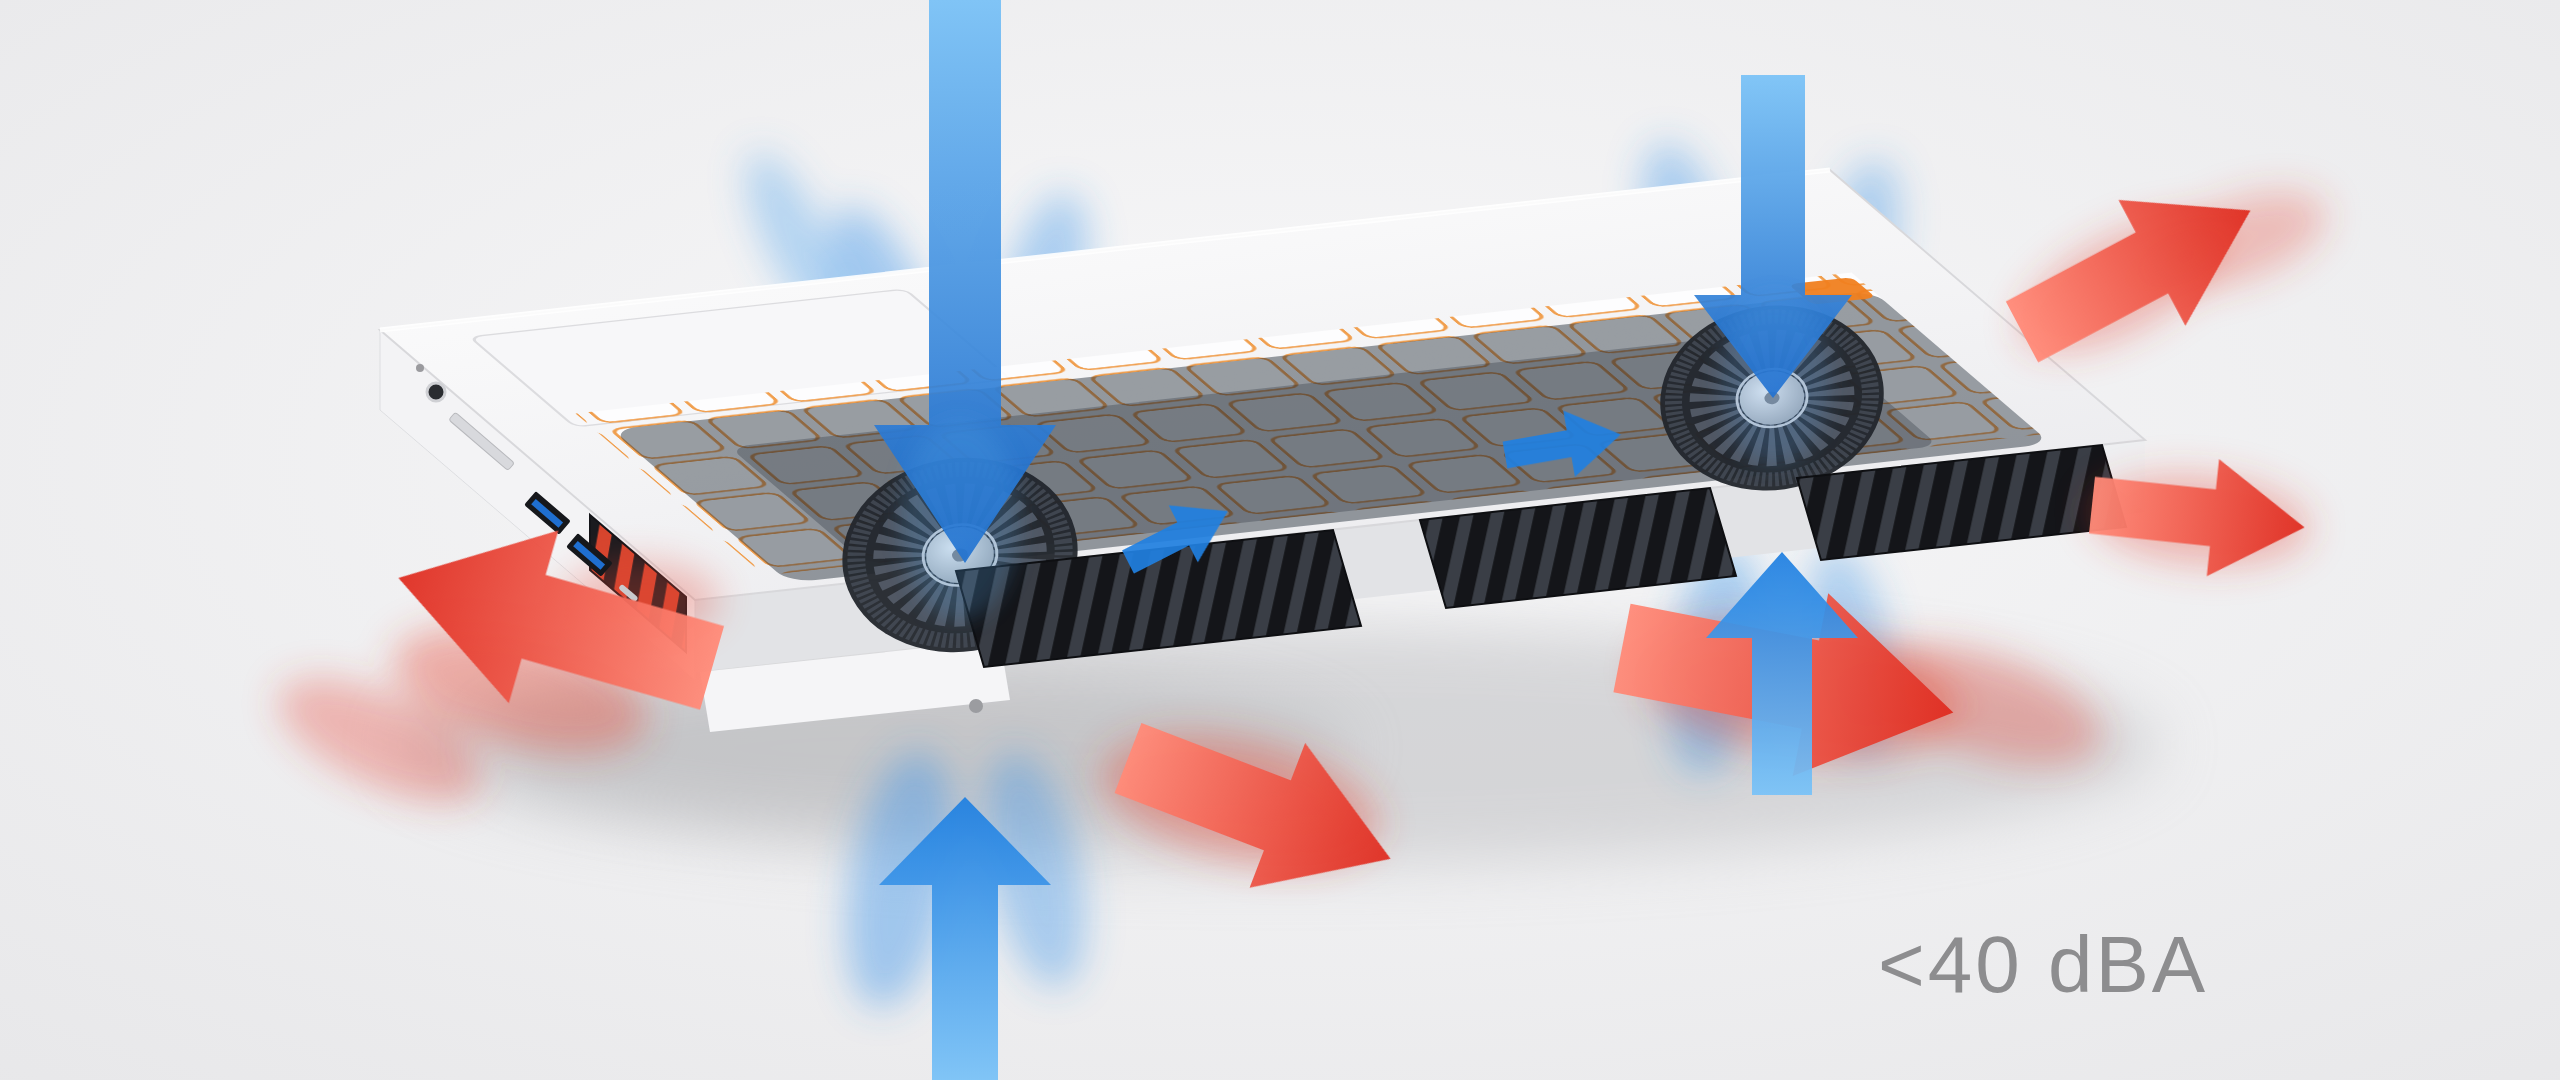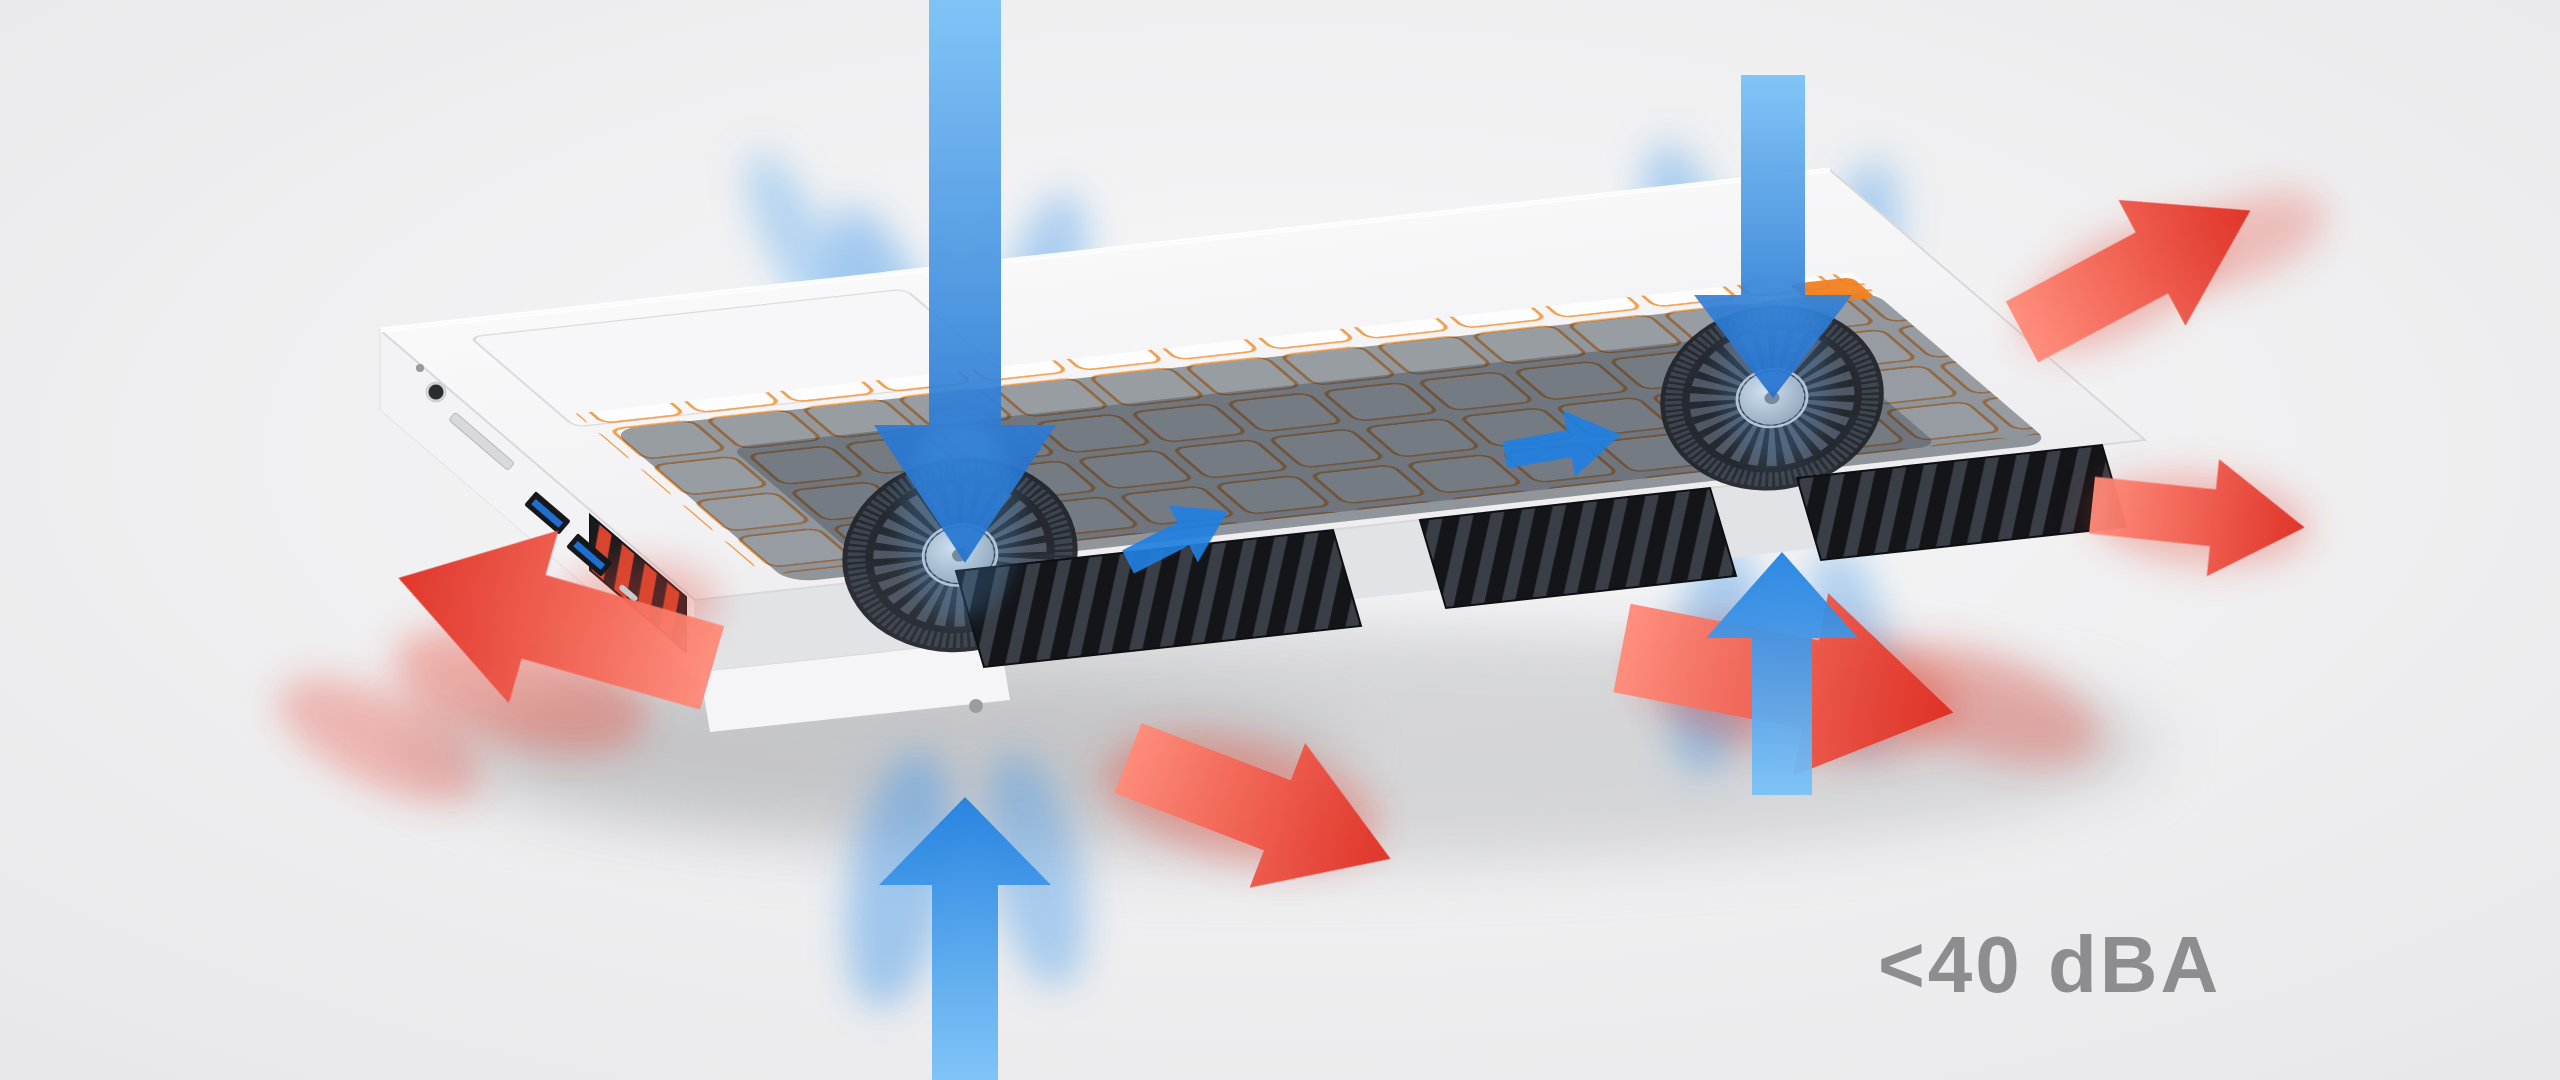--- a/index.html
+++ b/index.html
@@ -1,19 +1,18 @@
 <!DOCTYPE html>
 <html style="--bgLight: #f8f8f9; --bgDark: #e7e7e9; --arrowBlue: #1f7fe0; --arrowBlueDeep: #1565c9; --arrowBlueLight: #79c2f7; --arrowRed: #de2c20; --arrowRedLight: #ff8a78; --keyStroke: #f09a45; --accentOrange: #f07f1f; --body: #fbfbfc; --bodySide: #e2e3e6; --ventBase: #141519; --ventSlat: #3a3e46; --ventGlow: #d6452e; --fanBody: #22262c; --fanBlade: #4a515c; --usbBlue: #1f6fd0; --labelColor: #8d8d8f;"><head>
 <meta charset="utf-8">
 <style>
   html,body{margin:0;padding:0;background:#e9e9ea;}
   .stage{
     position:relative;width:2560px;height:1080px;overflow:hidden;
     font-family:"Liberation Sans",sans-serif;
-    font-weight:bold;
   }
   svg{display:block}
   text.noise{
     font-family:"Liberation Sans",sans-serif;
     font-size:80px;letter-spacing:3px;fill:var(--labelColor,#8d8d8f);
   }
 </style>
 </head>
 <body>
 

